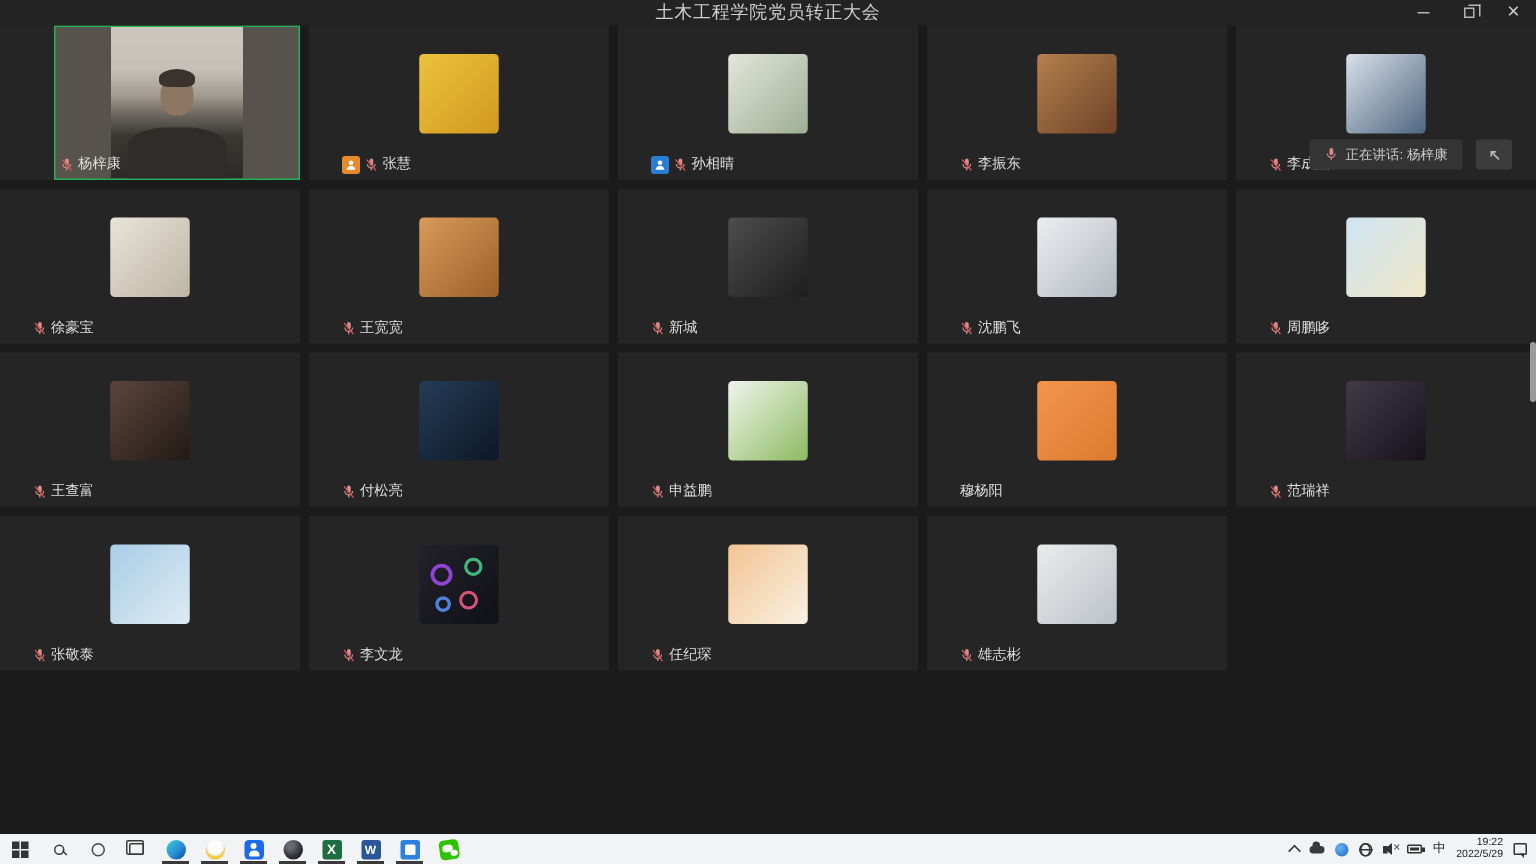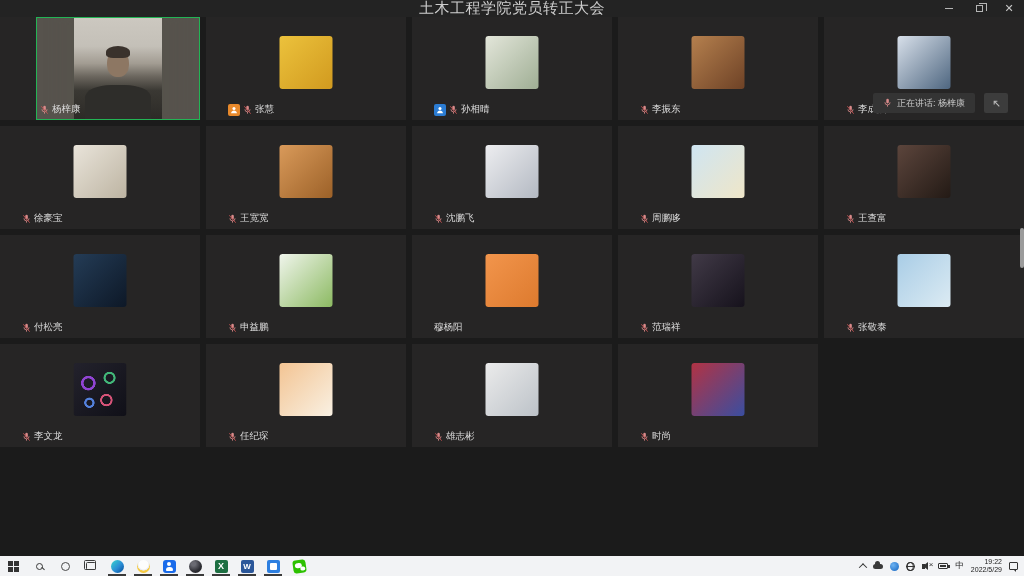--- a/index.html
+++ b/index.html
@@ -3,21 +3,21 @@
 <meta charset="utf-8">
 <style>
   html,body{margin:0;padding:0;background:#000;}
   *{box-sizing:border-box;}
   .screen{position:relative;width:1024px;height:576px;overflow:hidden;
     background:var(--app-bg,#232323);font-family:"Liberation Sans","DejaVu Sans",sans-serif;}
 
   
   .titlebar{position:absolute;top:0;left:0;right:0;height:17px;display:flex;
     align-items:center;justify-content:center;}
-  .title{font-size:15px;color:#cdcdcd;letter-spacing:0.5px;}
+  .title{font-size:12px;color:#cdcdcd;letter-spacing:0.5px;}
   .win-controls{position:absolute;right:0;top:0;height:17px;display:flex;align-items:center;}
   .wc{width:30px;height:17px;display:flex;align-items:center;justify-content:center;cursor:default;}
   .wc-min{width:8px;height:1px;background:#b5b5b5;display:block;}
   .wc-restore{width:7px;height:7px;border:1px solid #b5b5b5;position:relative;display:block;}
   .wc-restore::before{content:'';position:absolute;top:-3px;left:2px;width:7px;height:7px;
     border-top:1px solid #b5b5b5;border-right:1px solid #b5b5b5;}
   .wc-close{color:#c8c8c8;font-size:11px;line-height:11px;}
 
   
   .grid{position:absolute;top:17px;left:0;right:0;bottom:20px;display:grid;
@@ -278,20 +278,36 @@
           <rect x="4.4" y="0.8" width="3.4" height="6.2" rx="1.7" class="mic-body"></rect>
           <path d="M2.6 5.6a3.4 3.4 0 0 0 6.8 0" class="mic-arc"></path>
           <line x1="6" y1="9.2" x2="6" y2="11.4" class="mic-arc"></line>
           <line x1="1.8" y1="1.6" x2="10.2" y2="11.4" class="mic-slash"></line>
         </svg>
       </span>
       <span class="pname">王宽宽</span>
     </div>
   </div>
       <div class="tile">
+    <div class="avatar" style="background: linear-gradient(135deg, rgb(77, 77, 77), rgb(29, 29, 29));"></div>
+
+    <div class="nameplate">
+
+      <span class="mic">
+        <svg width="9" height="10" viewBox="0 0 12 13">
+          <rect x="4.4" y="0.8" width="3.4" height="6.2" rx="1.7" class="mic-body"></rect>
+          <path d="M2.6 5.6a3.4 3.4 0 0 0 6.8 0" class="mic-arc"></path>
+          <line x1="6" y1="9.2" x2="6" y2="11.4" class="mic-arc"></line>
+          <line x1="1.8" y1="1.6" x2="10.2" y2="11.4" class="mic-slash"></line>
+        </svg>
+      </span>
+      <span class="pname">新城</span>
+    </div>
+  </div>
+      <div class="tile">
     <div class="avatar" style="background: linear-gradient(135deg, rgb(237, 237, 240), rgb(179, 185, 194));"></div>
 
     <div class="nameplate">
 
       <span class="mic">
         <svg width="9" height="10" viewBox="0 0 12 13">
           <rect x="4.4" y="0.8" width="3.4" height="6.2" rx="1.7" class="mic-body"></rect>
           <path d="M2.6 5.6a3.4 3.4 0 0 0 6.8 0" class="mic-arc"></path>
           <line x1="6" y1="9.2" x2="6" y2="11.4" class="mic-arc"></line>
           <line x1="1.8" y1="1.6" x2="10.2" y2="11.4" class="mic-slash"></line>
@@ -443,36 +459,20 @@
 
       <span class="mic">
         <svg width="9" height="10" viewBox="0 0 12 13">
           <rect x="4.4" y="0.8" width="3.4" height="6.2" rx="1.7" class="mic-body"></rect>
           <path d="M2.6 5.6a3.4 3.4 0 0 0 6.8 0" class="mic-arc"></path>
           <line x1="6" y1="9.2" x2="6" y2="11.4" class="mic-arc"></line>
           <line x1="1.8" y1="1.6" x2="10.2" y2="11.4" class="mic-slash"></line>
         </svg>
       </span>
       <span class="pname">雄志彬</span>
-    </div>
-  </div>
-      <div class="tile">
-    <div class="avatar" style="background: linear-gradient(135deg, rgb(178, 51, 68), rgb(58, 78, 160));"></div>
-
-    <div class="nameplate">
-
-      <span class="mic">
-        <svg width="9" height="10" viewBox="0 0 12 13">
-          <rect x="4.4" y="0.8" width="3.4" height="6.2" rx="1.7" class="mic-body"></rect>
-          <path d="M2.6 5.6a3.4 3.4 0 0 0 6.8 0" class="mic-arc"></path>
-          <line x1="6" y1="9.2" x2="6" y2="11.4" class="mic-arc"></line>
-          <line x1="1.8" y1="1.6" x2="10.2" y2="11.4" class="mic-slash"></line>
-        </svg>
-      </span>
-      <span class="pname">时尚</span>
     </div>
   </div>
     </div>
 
   <div class="banner-row">
     <div class="banner">
       <span class="mic">
         <svg width="9" height="10" viewBox="0 0 12 13">
           <rect x="4.4" y="0.8" width="3.4" height="6.2" rx="1.7" class="mic-body"></rect>
           <path d="M2.6 5.6a3.4 3.4 0 0 0 6.8 0" class="mic-arc"></path>

